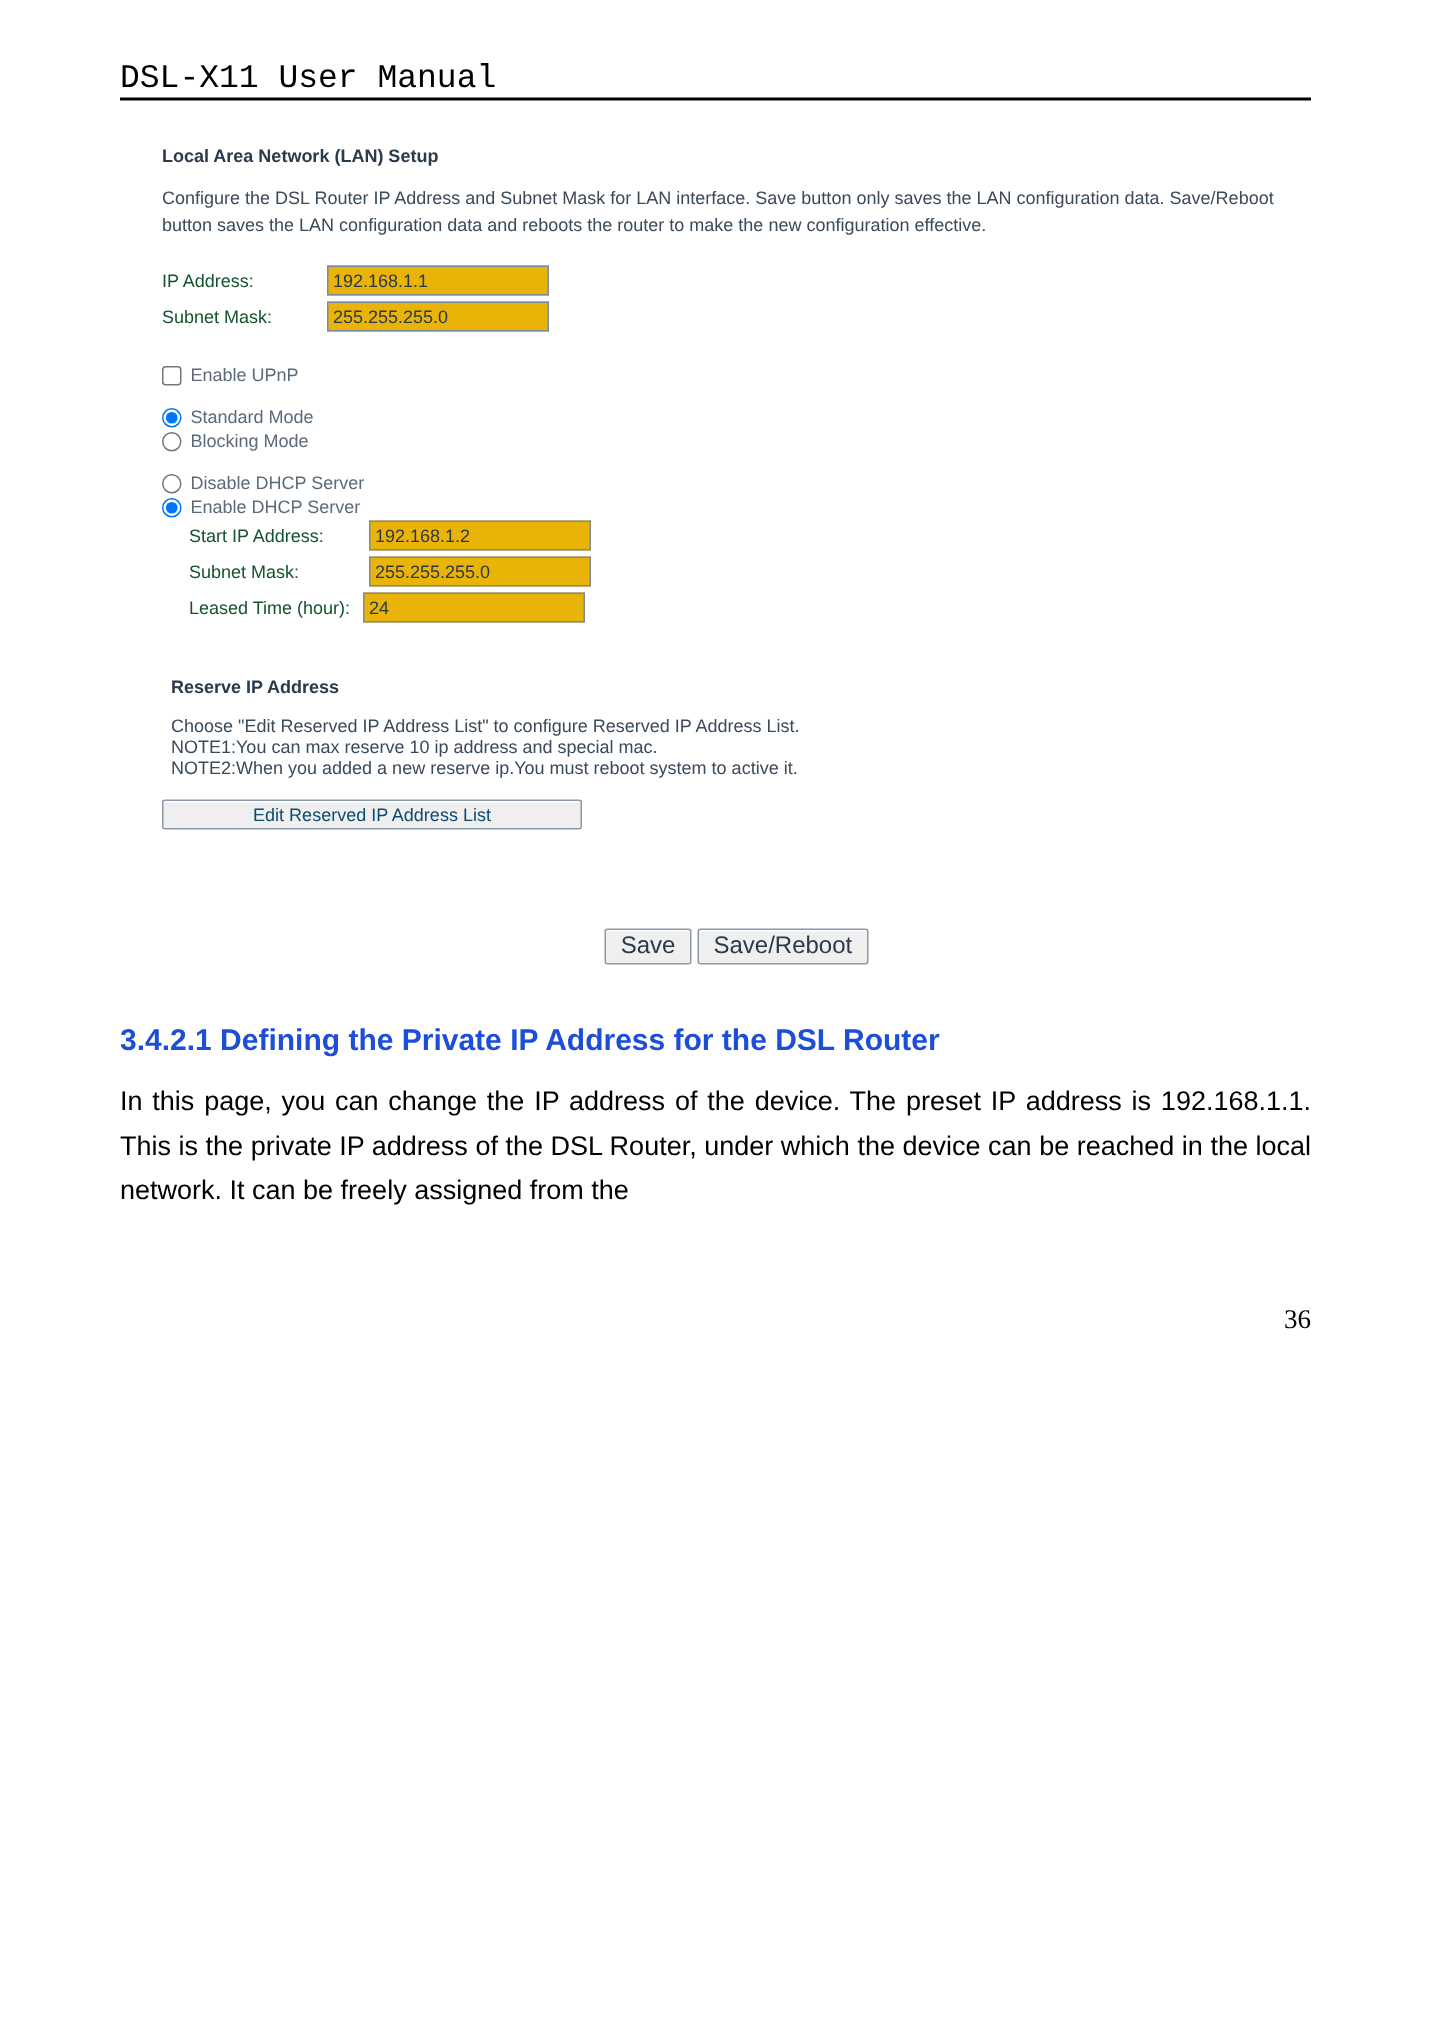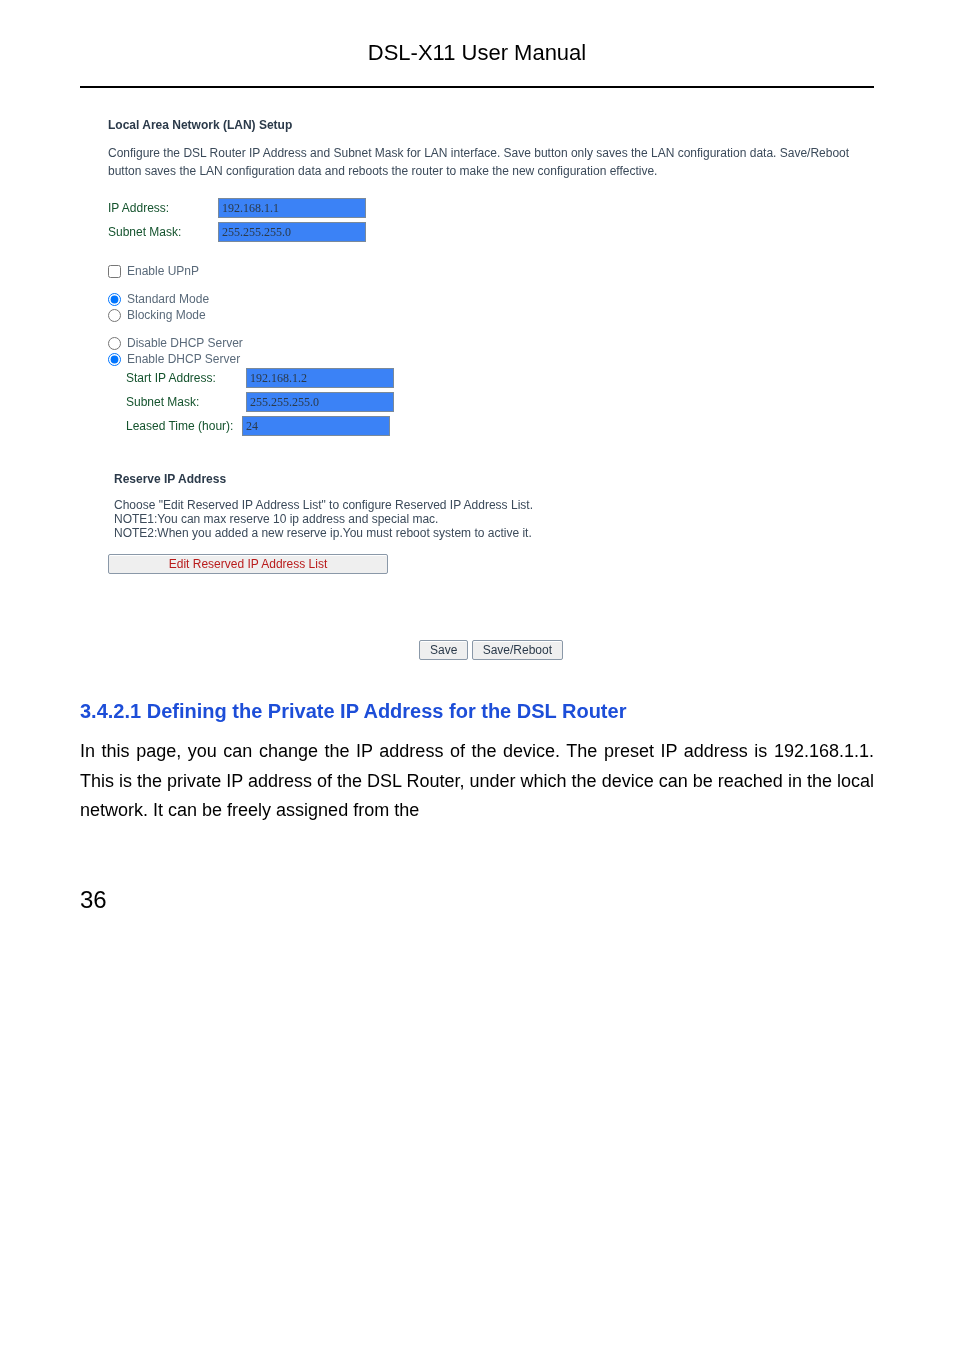--- a/index.html
+++ b/index.html
@@ -6,25 +6,25 @@
     margin: 0;
     background: #fff;
     font-family: "Times New Roman", Times, serif;
     color: #000;
     width: 954px;
   }
   .page {
     padding: 40px 80px 60px 80px;
   }
   .doc-header {
-    text-align: center;
+    text-align: left;
     font-size: 22px;
-    font-family: Liberation Sans, sans-serif;
+    font-family: Liberation Mono, monospace;
     border-bottom: 2px solid #000;
-    padding-bottom: 20px;
+    padding-bottom: 0;
     margin-bottom: 30px;
   }
   .screenshot {
     font-family: Verdana, Arial, sans-serif;
     font-size: 12px;
     color: #3b4a5a;
     margin-bottom: 40px;
     margin-left: 28px;
   }
   .ss-section-title {
@@ -40,26 +40,26 @@
   .field-row {
     display: flex;
     align-items: center;
     margin-bottom: 4px;
   }
   .field-label {
     width: 110px;
     color: #14532d;
   }
   .text-input {
-    font-family: Liberation Serif, serif;
+    font-family: Liberation Sans, sans-serif;
     font-size: 12px;
     padding: 1px 3px;
     width: 140px;
     border: 1px solid #7a8a9a;
-    background: #3b82f6;
+    background: #eab308;
     color: #2b3a4a;
     height: 16px;
     box-sizing: content-box;
   }
   .ctrl-row {
     display: flex;
     align-items: center;
     margin: 2px 0;
     color: #5a6a7a;
   }
@@ -74,32 +74,32 @@
   }
   .dhcp-sub .field-label {
     width: 120px;
   }
   .reserve-box {
     margin: 20px 0 14px 6px;
   }
   .long-button {
     font-family: Verdana, Arial, sans-serif;
     font-size: 12px;
-    color: #b91c1c;
+    color: #0c4a6e;
     background: #efefef;
     border: 1px solid #8a98a8;
     padding: 2px 0;
     width: 280px;
     text-align: center;
     border-radius: 2px;
     box-shadow: inset 0 1px 0 #fff;
   }
   .small-button {
     font-family: Verdana, Arial, sans-serif;
-    font-size: 12px;
+    font-size: 16px;
     color: #2b3a4a;
     background: #efefef;
     border: 1px solid #8a98a8;
     padding: 2px 10px;
     border-radius: 2px;
     box-shadow: inset 0 1px 0 #fff;
   }
   .btn-row {
     text-align: center;
     margin-top: 40px;
@@ -112,23 +112,23 @@
     color: #1d4ed8;
   }
   .body-para {
     font-family: Arial, Helvetica, sans-serif;
     font-size: 18px;
     line-height: 1.65;
     text-align: justify;
     color: #000;
   }
   .page-num {
-    text-align: left;
-    font-family: Liberation Sans, sans-serif;
-    font-size: 24px;
+    text-align: right;
+    font-family: Liberation Serif, serif;
+    font-size: 18px;
     margin-top: 60px;
   }
   .gap-16 { height: 16px; }
   .gap-10 { height: 10px; }
 </style>
 </head>
 <body>
 
 <div class="page">
 

